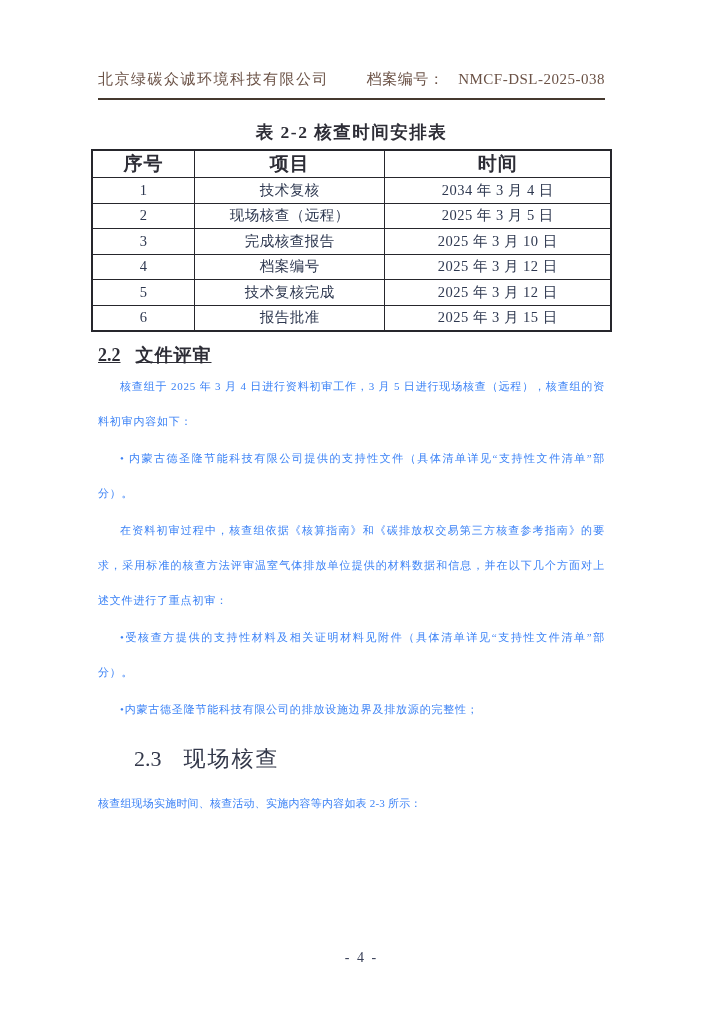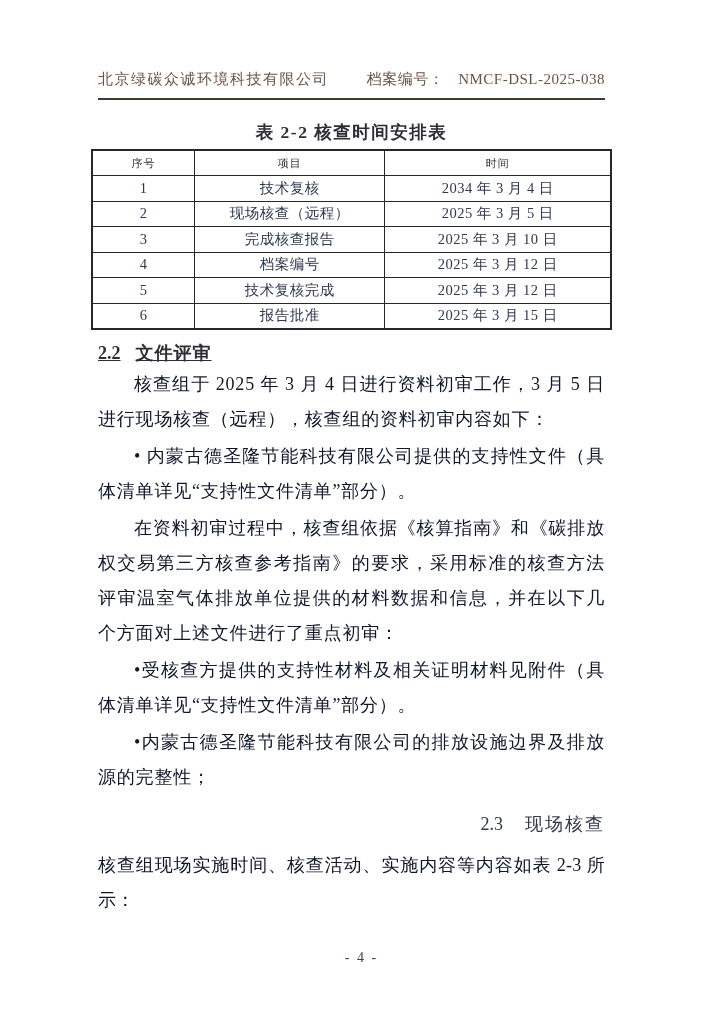--- a/index.html
+++ b/index.html
@@ -45,54 +45,53 @@
     color: #2e3850;
   }
   table.schedule th, table.schedule td {
     border: 1px solid #26262c;
     height: 25.5px;
     padding: 0 4px;
     text-align: center;
     vertical-align: middle;
   }
   table.schedule th {
-    font-size: 11px;
-    font-weight: normal;
+    font-size: 19px;
+    font-weight: bold;
     letter-spacing: 1px;
     color: #2d2d36;
   }
   table.schedule td { font-size: 14.5px; letter-spacing: 0.5px; }
   table.schedule col.c-no   { width: 103px; }
   table.schedule col.c-item { width: 191px; }
   table.schedule col.c-time { width: 227px; }
   .heading-2 {
     margin-top: 11px;
     font-size: 18px;
     font-weight: bold;
     color: #2d2d36;
     letter-spacing: 1px;
     text-decoration: underline;
   }
   .heading-2 .num { margin-right: 15px; letter-spacing: 0; }
   .heading-3 {
     margin-top: 17px;
     margin-left: 36px;
-    font-size: 18px;
+    font-size: 22px;
     font-weight: normal;
     color: #33384a;
     letter-spacing: 2px;
-    text-align: right;
   }
   .heading-3 .num { margin-right: 22px; letter-spacing: 0; }
   p.body-text {
     margin: 2px 0 0 0;
-    font-size: 18px;
+    font-size: 11px;
     line-height: 35px;
     letter-spacing: 0.8px;
-    color: #0f172a;
+    color: #3b82f6;
     text-align: justify;
   }
   p.indent { text-indent: 2em; }
   p.last-para { margin-top: 12px; letter-spacing: 0.2px; }
   .page-footer {
     position: absolute;
     left: 0; right: 0; bottom: 58px;
     text-align: center;
     font-size: 14px;
     letter-spacing: 2px;

